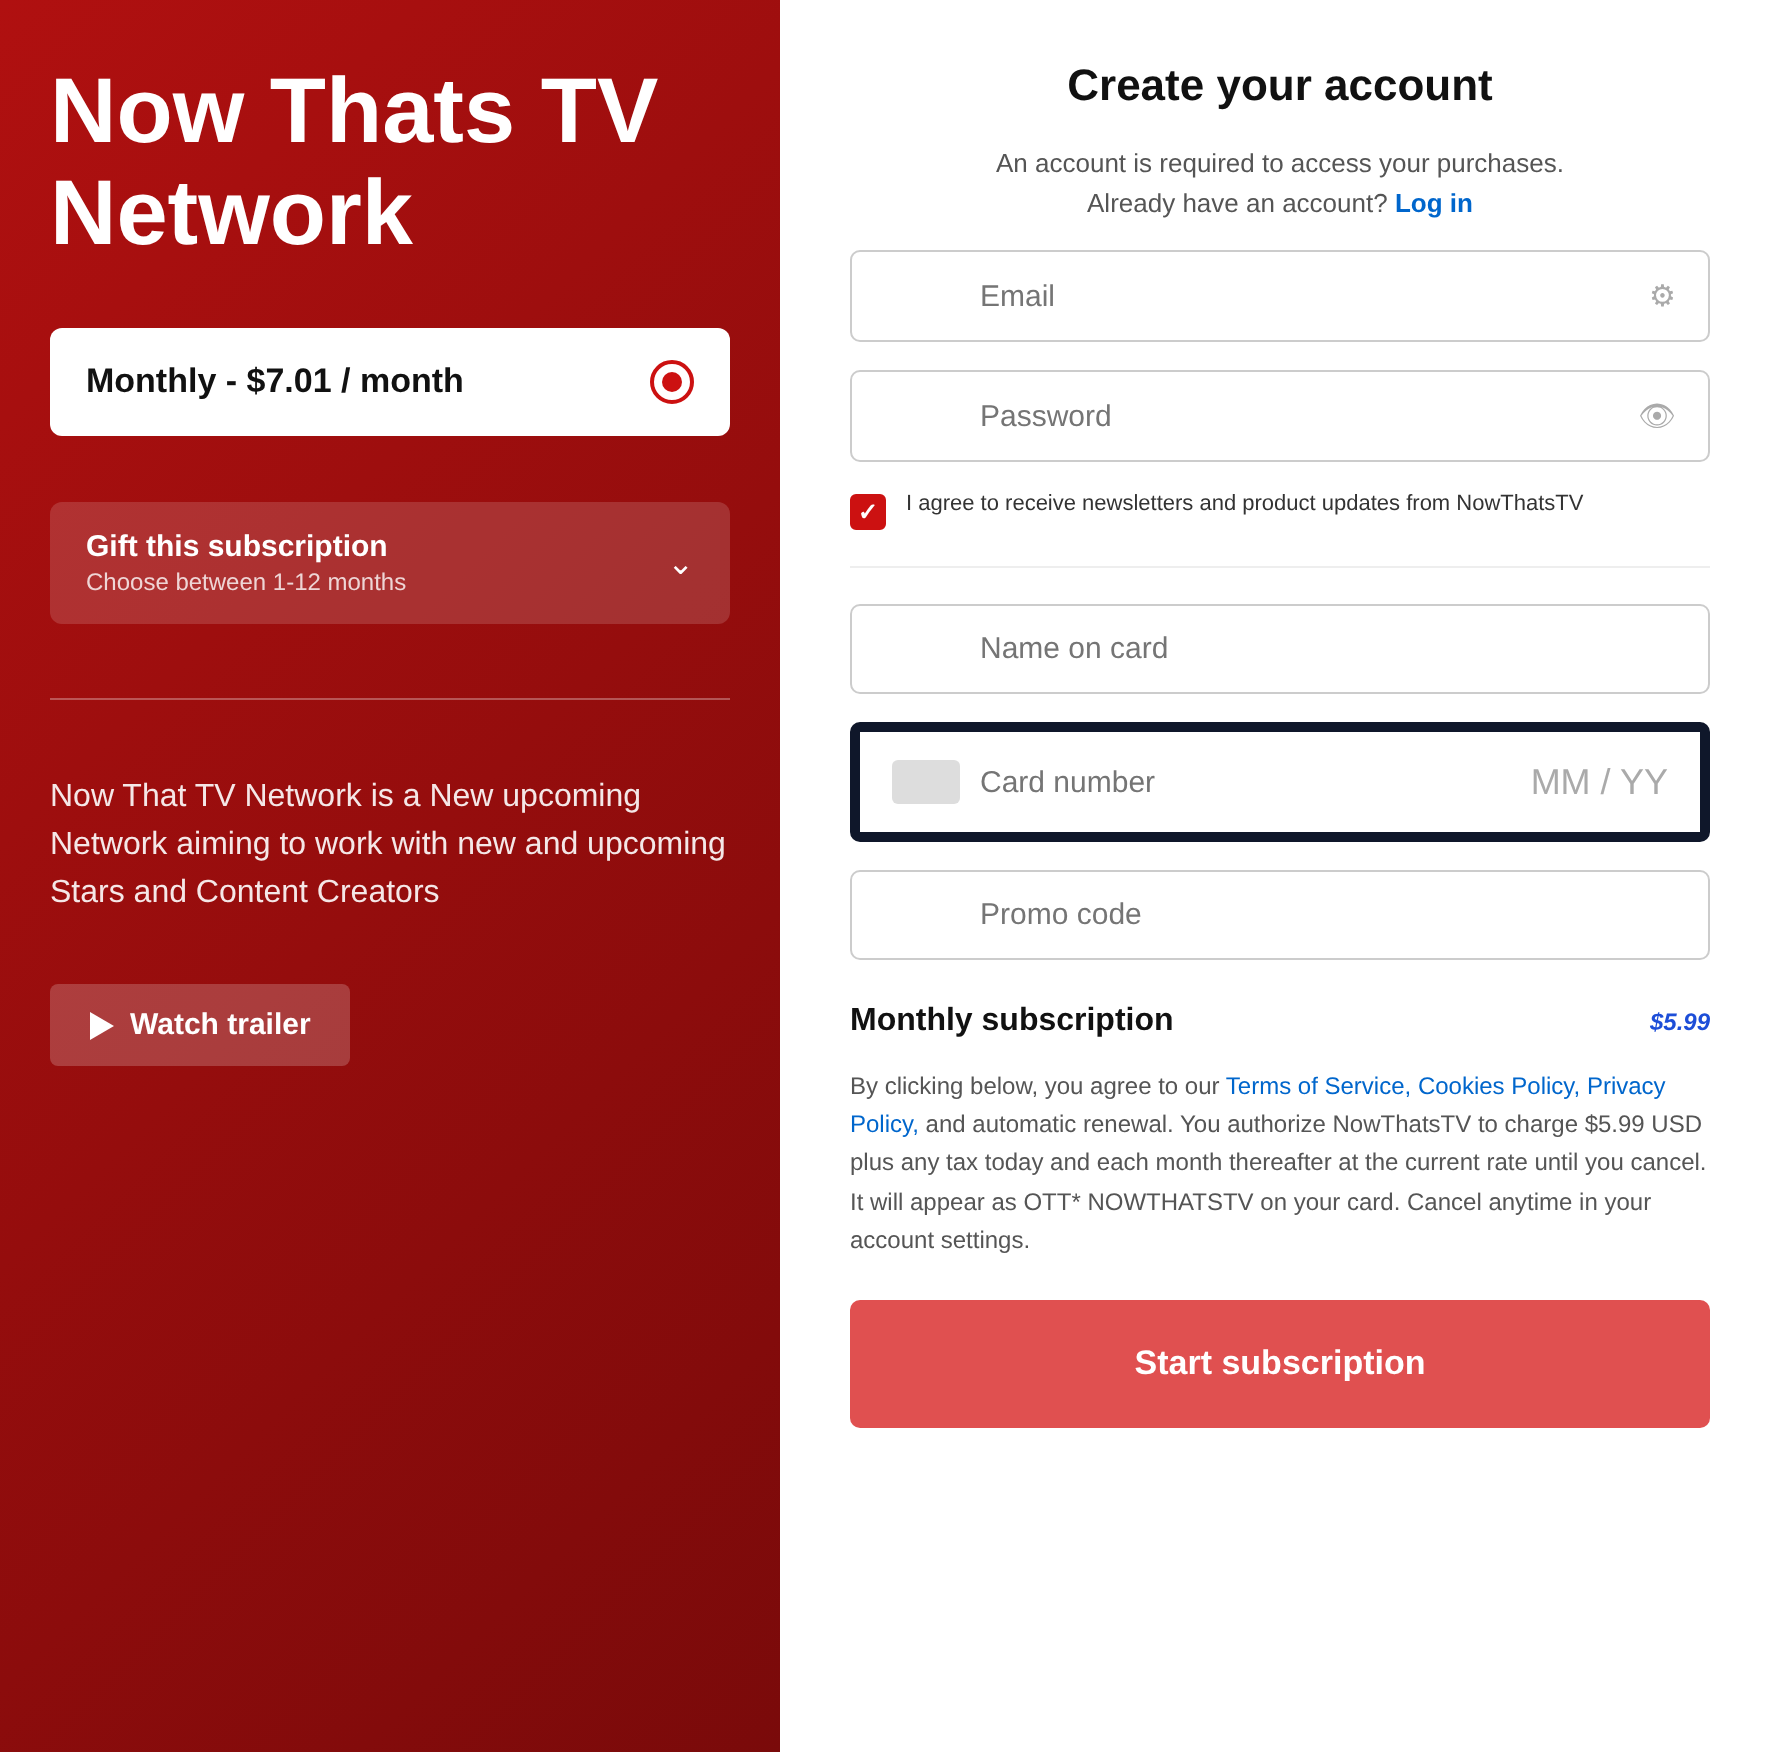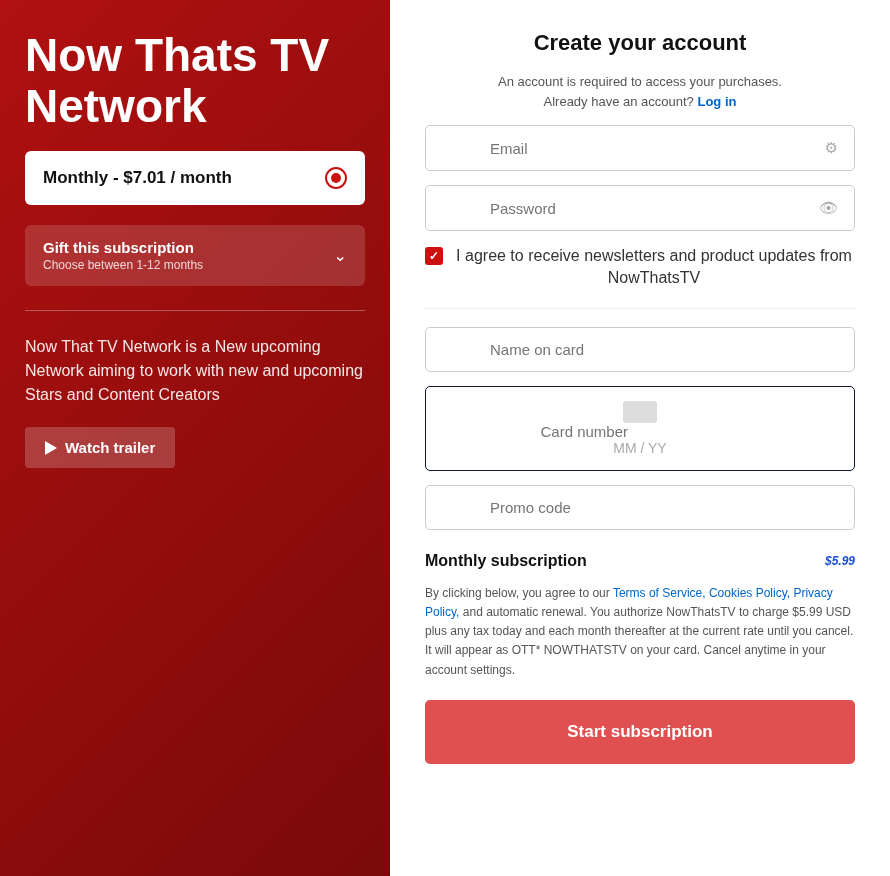--- a/index.html
+++ b/index.html
@@ -14,21 +14,21 @@
     
     .left-panel {
       width: 390px;
       min-height: 876px;
       background: #9b1010;
       background: linear-gradient(135deg, #b01010 0%, #7a0a0a 100%);
       padding: 30px 25px;
       color: white;
       display: flex;
       flex-direction: column;
-      gap: 20px;
+      gap: 33px;
     }
 
     .brand-title {
       font-size: 46px;
       font-weight: 900;
       line-height: 1.1;
       color: white;
     }
 
     .subscription-option {
@@ -181,43 +181,42 @@
     }
 
     .checkbox-red::after {
       content: '✓';
       color: white;
       font-size: 12px;
       font-weight: 700;
     }
 
     .checkbox-label {
-      font-size: 16px;
+      font-size: 11px;
       color: #333;
       line-height: 1.4;
-      text-align: center;
     }
 
     .section-title {
       font-size: 17px;
       font-weight: 700;
       color: #111;
       text-align: center;
       margin-top: 6px;
     }
 
     .card-row {
       width: 100%;
-      border: 1px solid #0f172a;
+      border: 5px solid #0f172a;
       border-radius: 5px;
       padding: 14px 16px;
       display: flex;
       align-items: center;
       justify-content: space-between;
-      flex-direction: column;
+      gap: 10px;
     }
 
     .card-icon-placeholder {
       width: 34px;
       height: 22px;
       background: #ddd;
       border-radius: 3px;
       display: inline-block;
       flex-shrink: 0;
     }
@@ -225,21 +224,21 @@
     .card-number-input {
       flex: 1;
       border: none;
       outline: none;
       font-size: 15px;
       color: #aaa;
       background: transparent;
     }
 
     .card-date {
-      font-size: 14px;
+      font-size: 18px;
       color: #aaa;
       white-space: nowrap;
       text-align: right;
     }
 
     .summary-row {
       display: flex;
       justify-content: space-between;
       align-items: center;
       margin-top: 8px;

